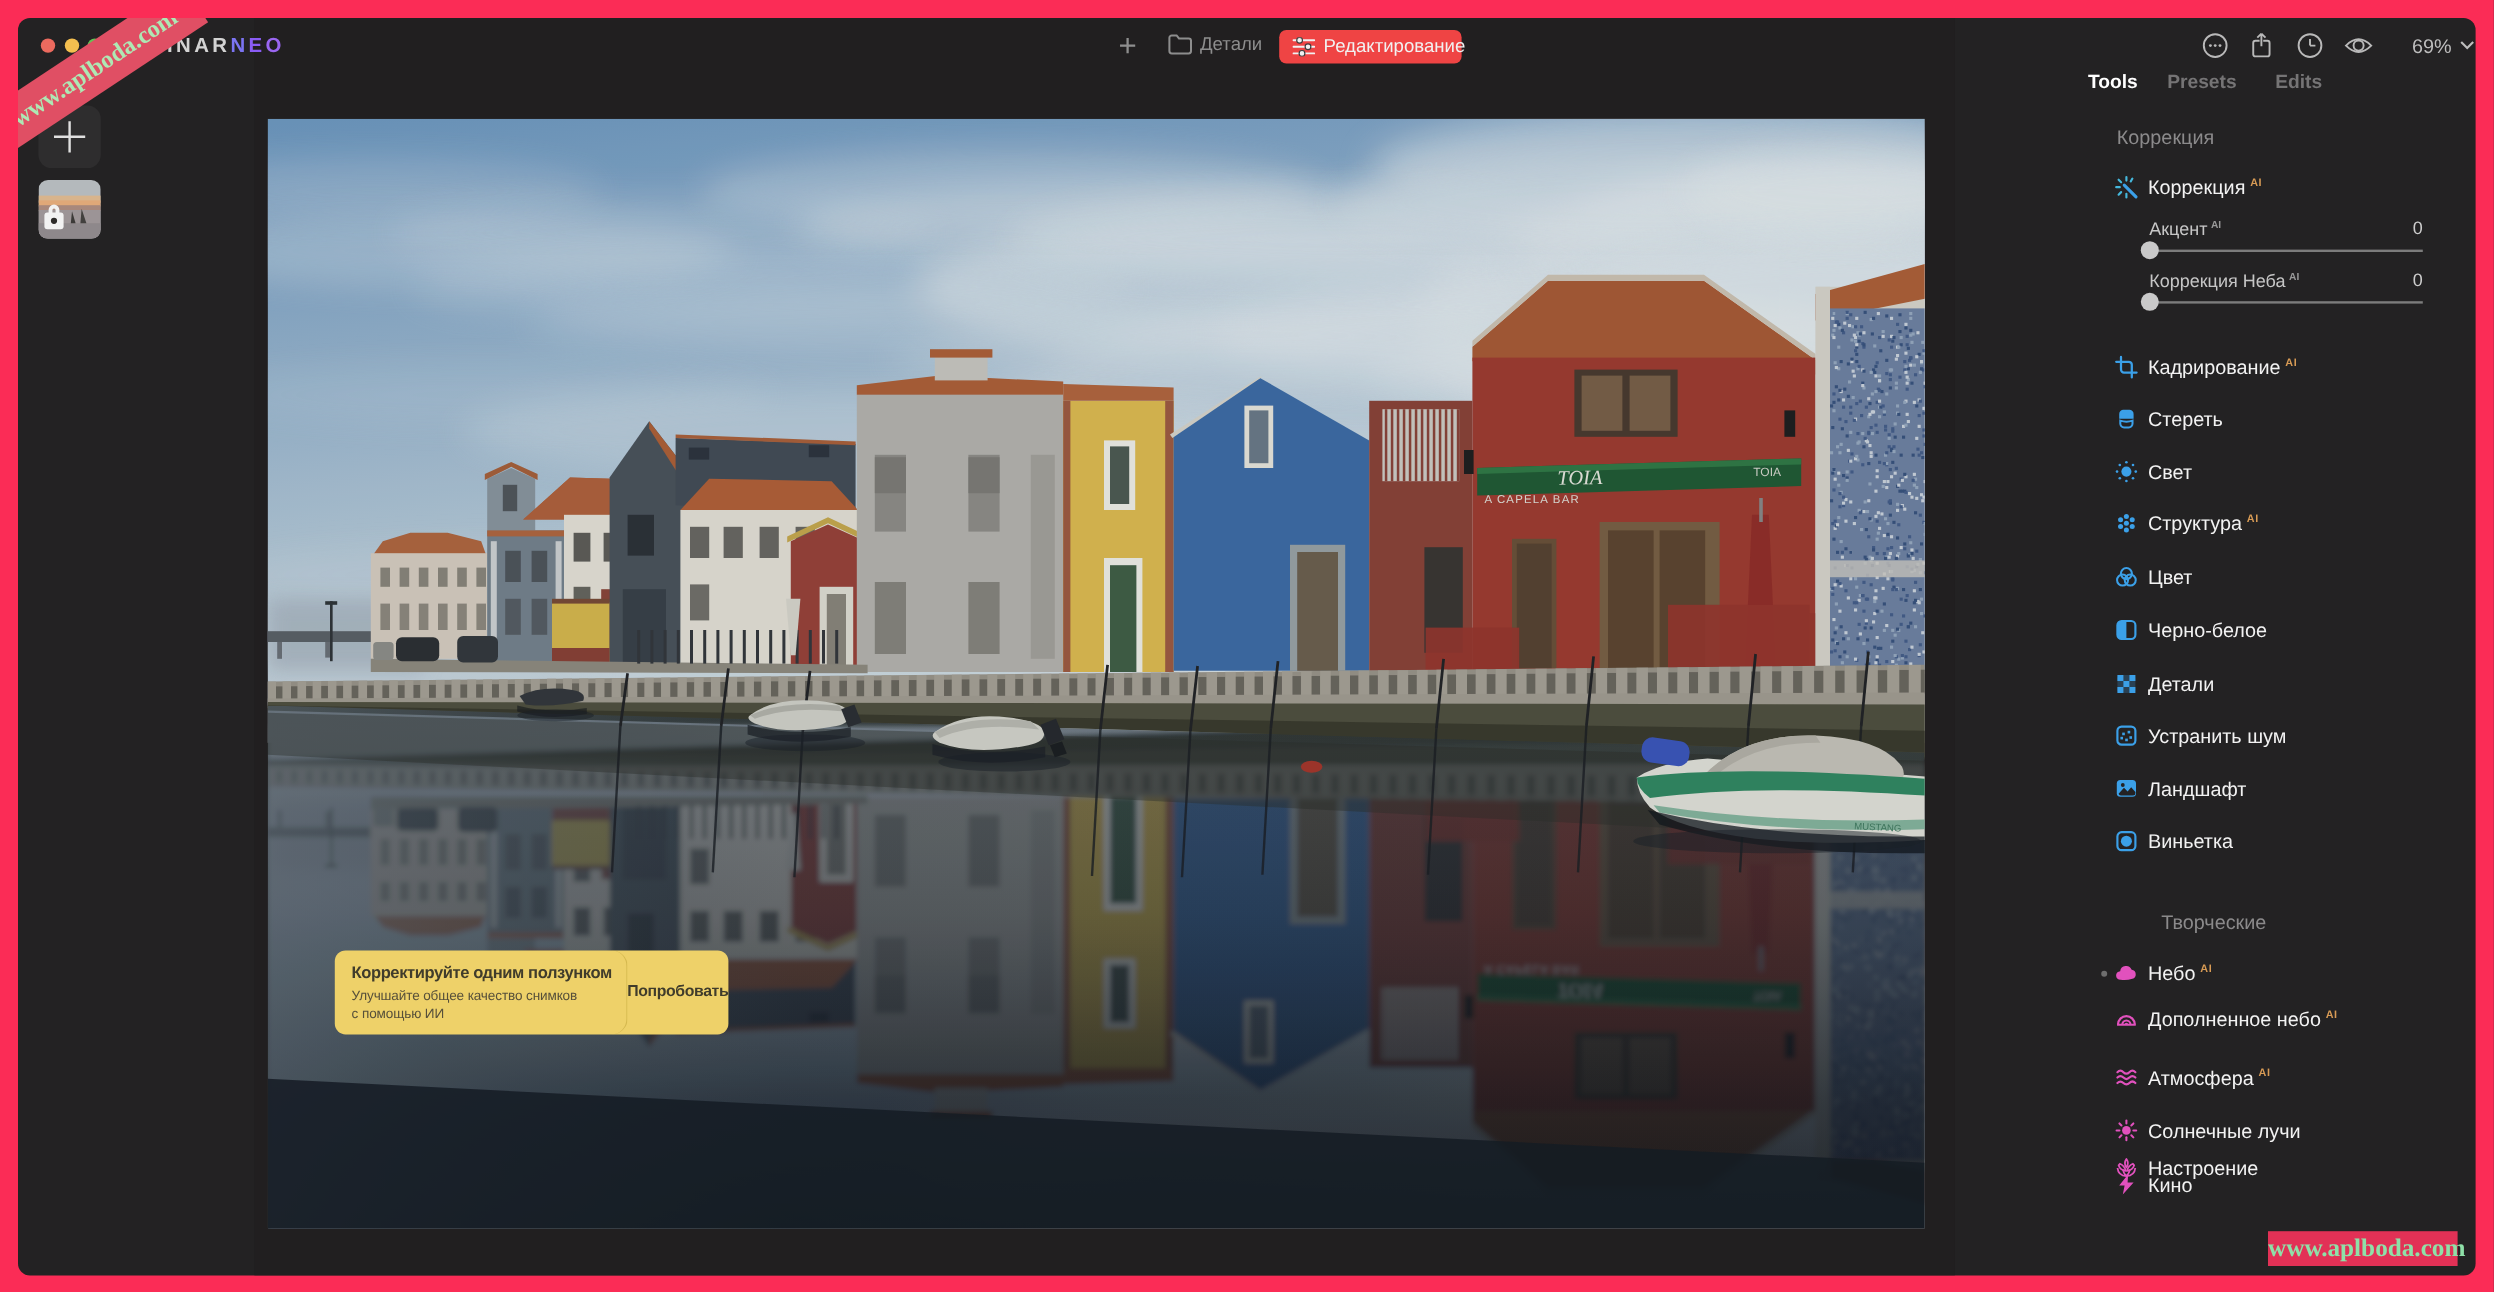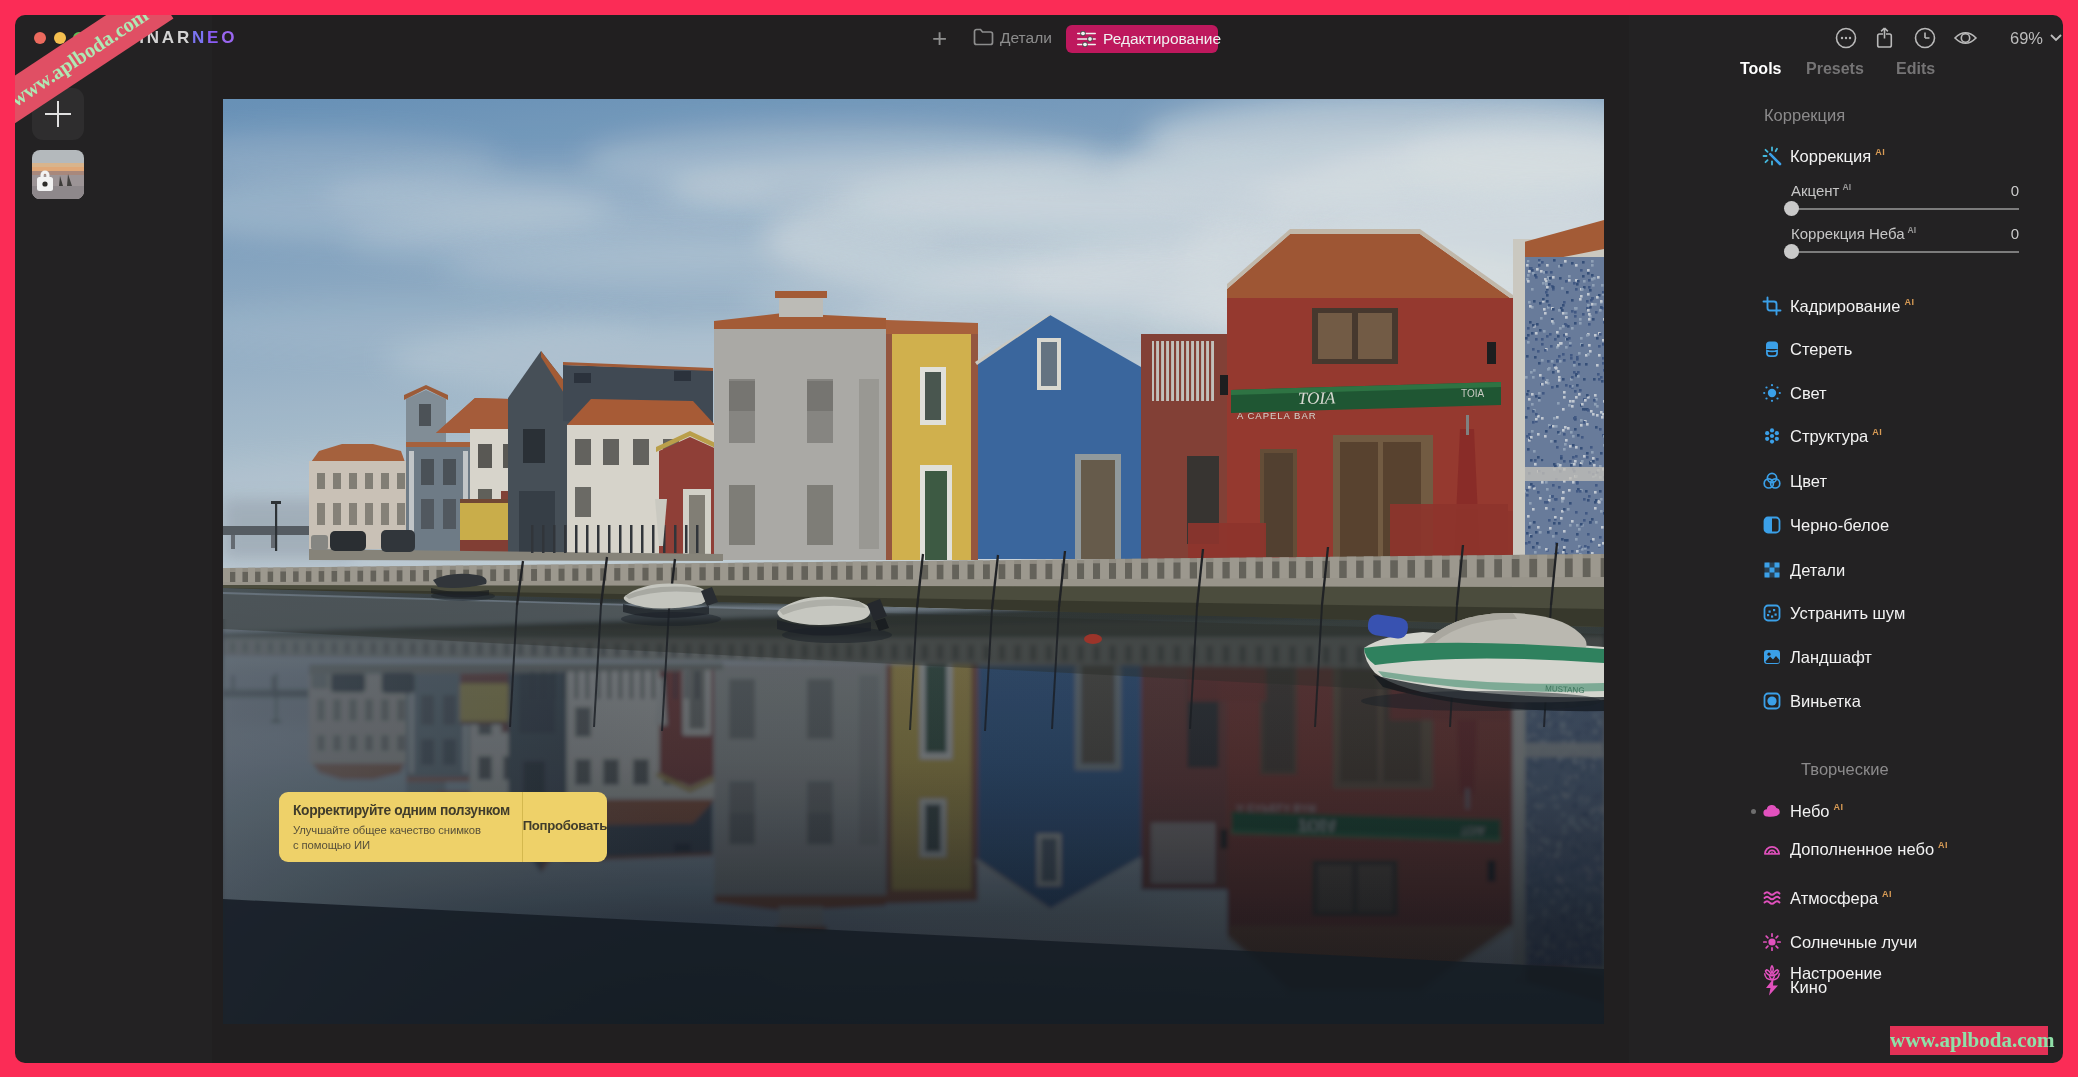--- a/index.html
+++ b/index.html
@@ -4,41 +4,41 @@
 <style>
 * { margin:0; padding:0; box-sizing:border-box; }
 html,body { width:2078px; height:1077px; overflow:hidden; background:#fb2c56; font-family:"Liberation Sans", sans-serif; }
 #win { position:absolute; left:15px; top:15px; width:2048px; height:1048px; background:#232223; border-radius:10px; overflow:hidden; }
 #canvasarea { position:absolute; left:197px; top:0; width:1417px; height:1048px; background:#211f20; }
 
 .tl { position:absolute; width:12px; height:12px; border-radius:50%; }
 #logo { position:absolute; left:79px; top:13px; font-size:17px; font-weight:bold; letter-spacing:2.8px; color:#d3d3d3; }
 #topplus { position:absolute; left:917px; top:8px; color:#8e8e8e; font-size:26px; font-weight:300; }
 #katalog { position:absolute; left:985px; top:14px; color:#8d8d8d; font-size:15.5px; }
-#editbtn { position:absolute; left:1051px; top:10px; width:152px; height:28px; background:#be185d; border-radius:6px; color:#f1f1f1; font-size:15.5px;padding-left:12px; }
+#editbtn { position:absolute; left:1051px; top:10px; width:152px; height:28px; background:#ef4444; border-radius:6px; color:#f1f1f1; font-size:15.5px;padding-left:12px; }
 #editbtn span { position:absolute; left:37px; top:5px; }
 .tabs { position:absolute; top:45px; font-size:16px; font-weight:bold; color:#757475; }
 .tabs b { color:#fff; }
 
 .shead { position:absolute; left:1749px; color:#8b8a8b; font-size:16.5px; }
 .row { position:absolute; left:1747px; height:22px; color:#f2f2f2; font-size:16.5px; white-space:nowrap; }
 .row .ric { vertical-align:-4px; margin-right:8px; }
 .row .ai { font-size:9px; font-weight:bold; color:#d89b55; vertical-align:7px; margin-left:4px; letter-spacing:0.5px; }
 .slider { position:absolute; left:1776px; width:228px; }
 .slider .lab { color:#c6c6c6; font-size:15px; }
 .slider .lab .ai { font-size:8.5px; font-weight:bold; color:#999; vertical-align:6px; margin-left:3px; }
 .slider .val { position:absolute; right:0; top:0; color:#cccccc; font-size:15px; }
 .slider .track { position:absolute; left:0; top:26px; width:100%; height:2px; background:#7c7c7c; }
 .slider .knob { position:absolute; left:-7px; top:19px; width:15px; height:15px; border-radius:50%; background:#c9c9c9; }
 
 #ribbon { position:absolute; left:-36px; top:22px; width:200px; height:40px; background:#e04f64; transform:rotate(-33.5deg); text-align:center; line-height:40px; color:#aee8b4; font-family:"Liberation Serif", serif; font-weight:bold; font-size:20.5px; }
 #wm { position:absolute; left:1890px; top:1026px; width:158px; height:29px; background:#e23156; color:#8fe0a8; font-family:"Liberation Serif", serif; font-weight:bold; font-size:21px; text-align:center; line-height:29px; }
 
 #tooltip { position:absolute; left:279px; top:792px; width:328px; height:70px; background:#eed169; border-radius:9px; display:flex; }
-#ttl { width:278px; border-right:1.5px solid #d4b84e; padding:11px 0 0 14px; overflow:hidden; }
+#ttl { width:278px; border-right:1.5px solid #d4b84e; padding:11px 0 0 14px; overflow:hidden;border-radius:13px; }
 #ttt { font-size:13.8px; font-weight:bold; color:#403c2b; margin-bottom:5px; letter-spacing:-0.35px; white-space:nowrap; }
 #ttb { font-size:11.3px; color:#57503a; line-height:1.3; letter-spacing:-0.1px; }
 #ttr { flex:1; text-align:center; line-height:68px; font-size:13.2px; font-weight:bold; color:#403c2b; letter-spacing:-0.3px; }
 
 #plusbox { position:absolute; left:17px; top:73px; width:52px; height:52px; background:#2e2d2e; border-radius:11px; color:#e8e8e8; }
 #thumb { position:absolute; left:17px; top:135px; width:52px; height:49px; border-radius:8px; overflow:hidden; }
 </style>
 </head>
 <body>
 <div id="win">

